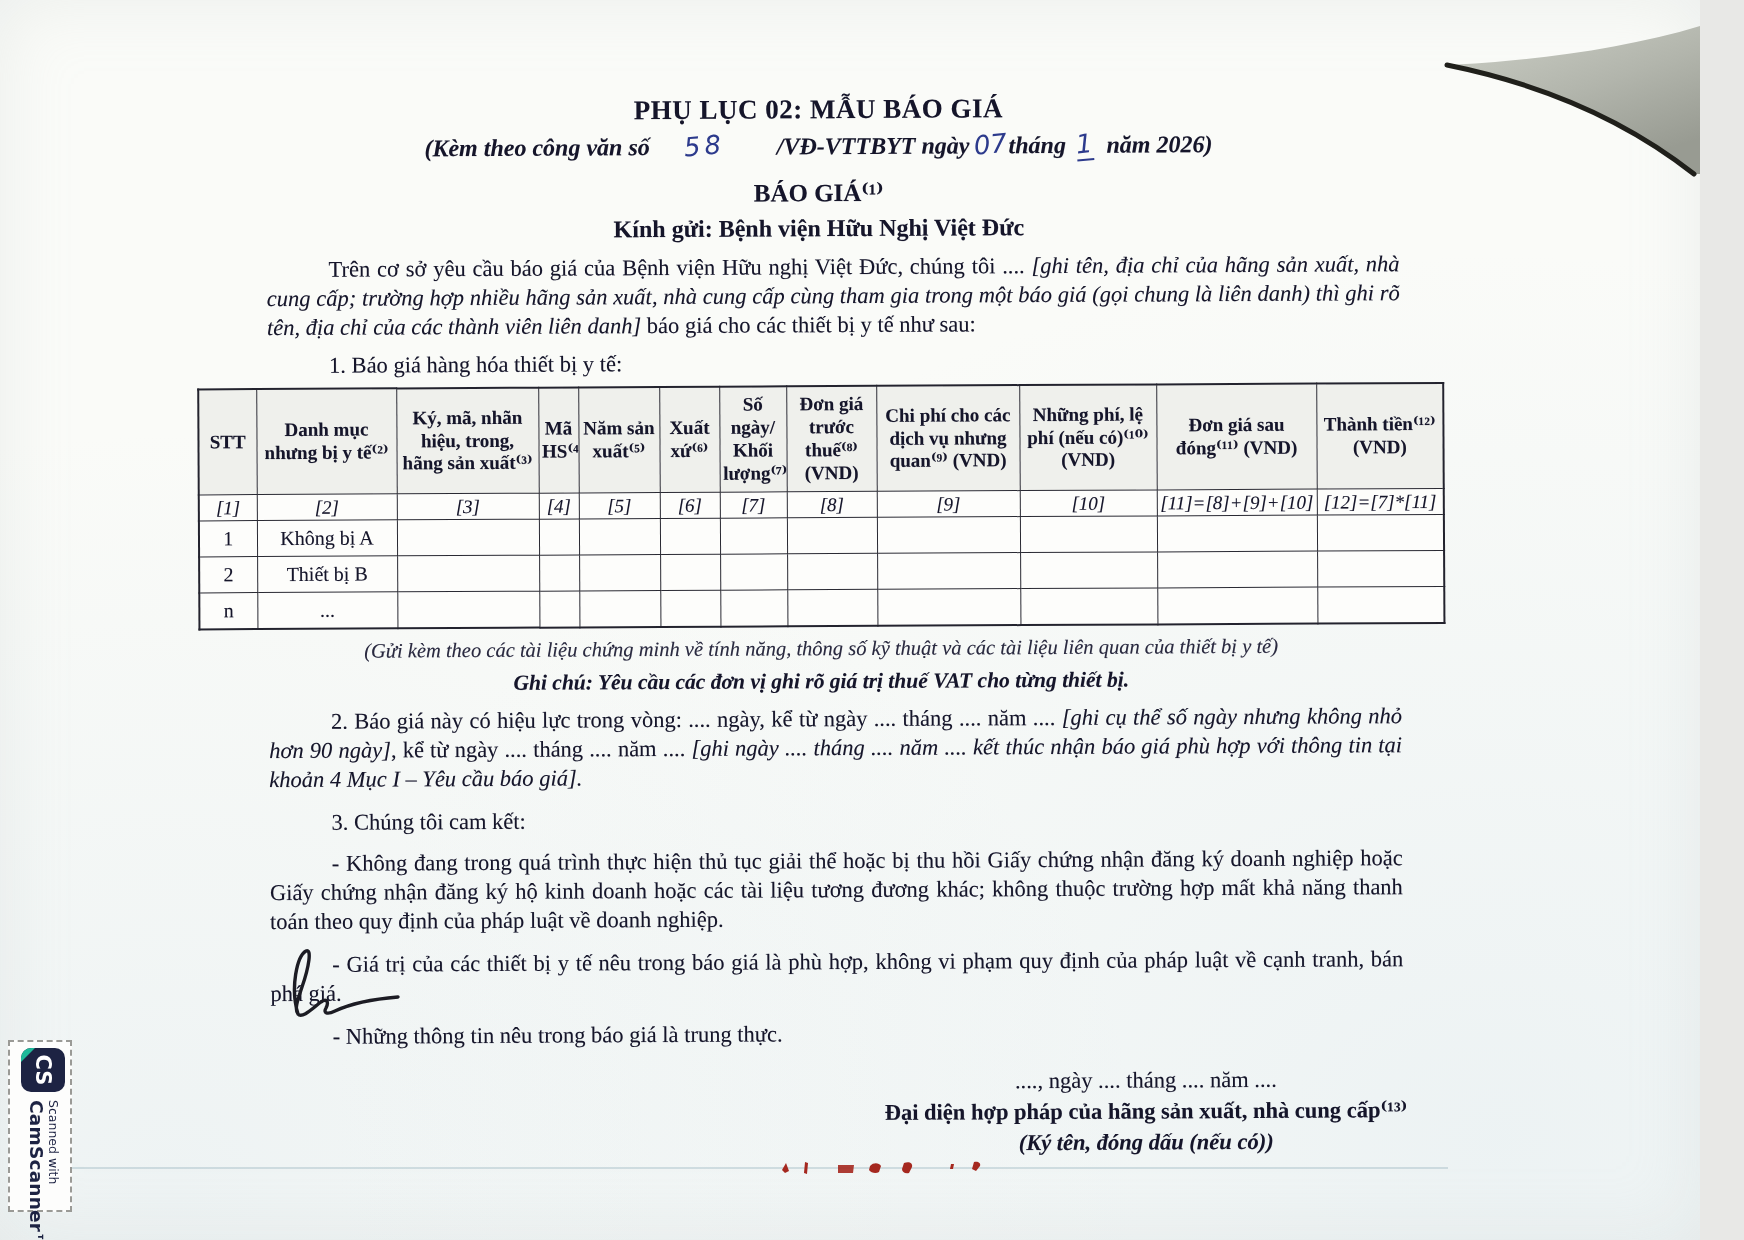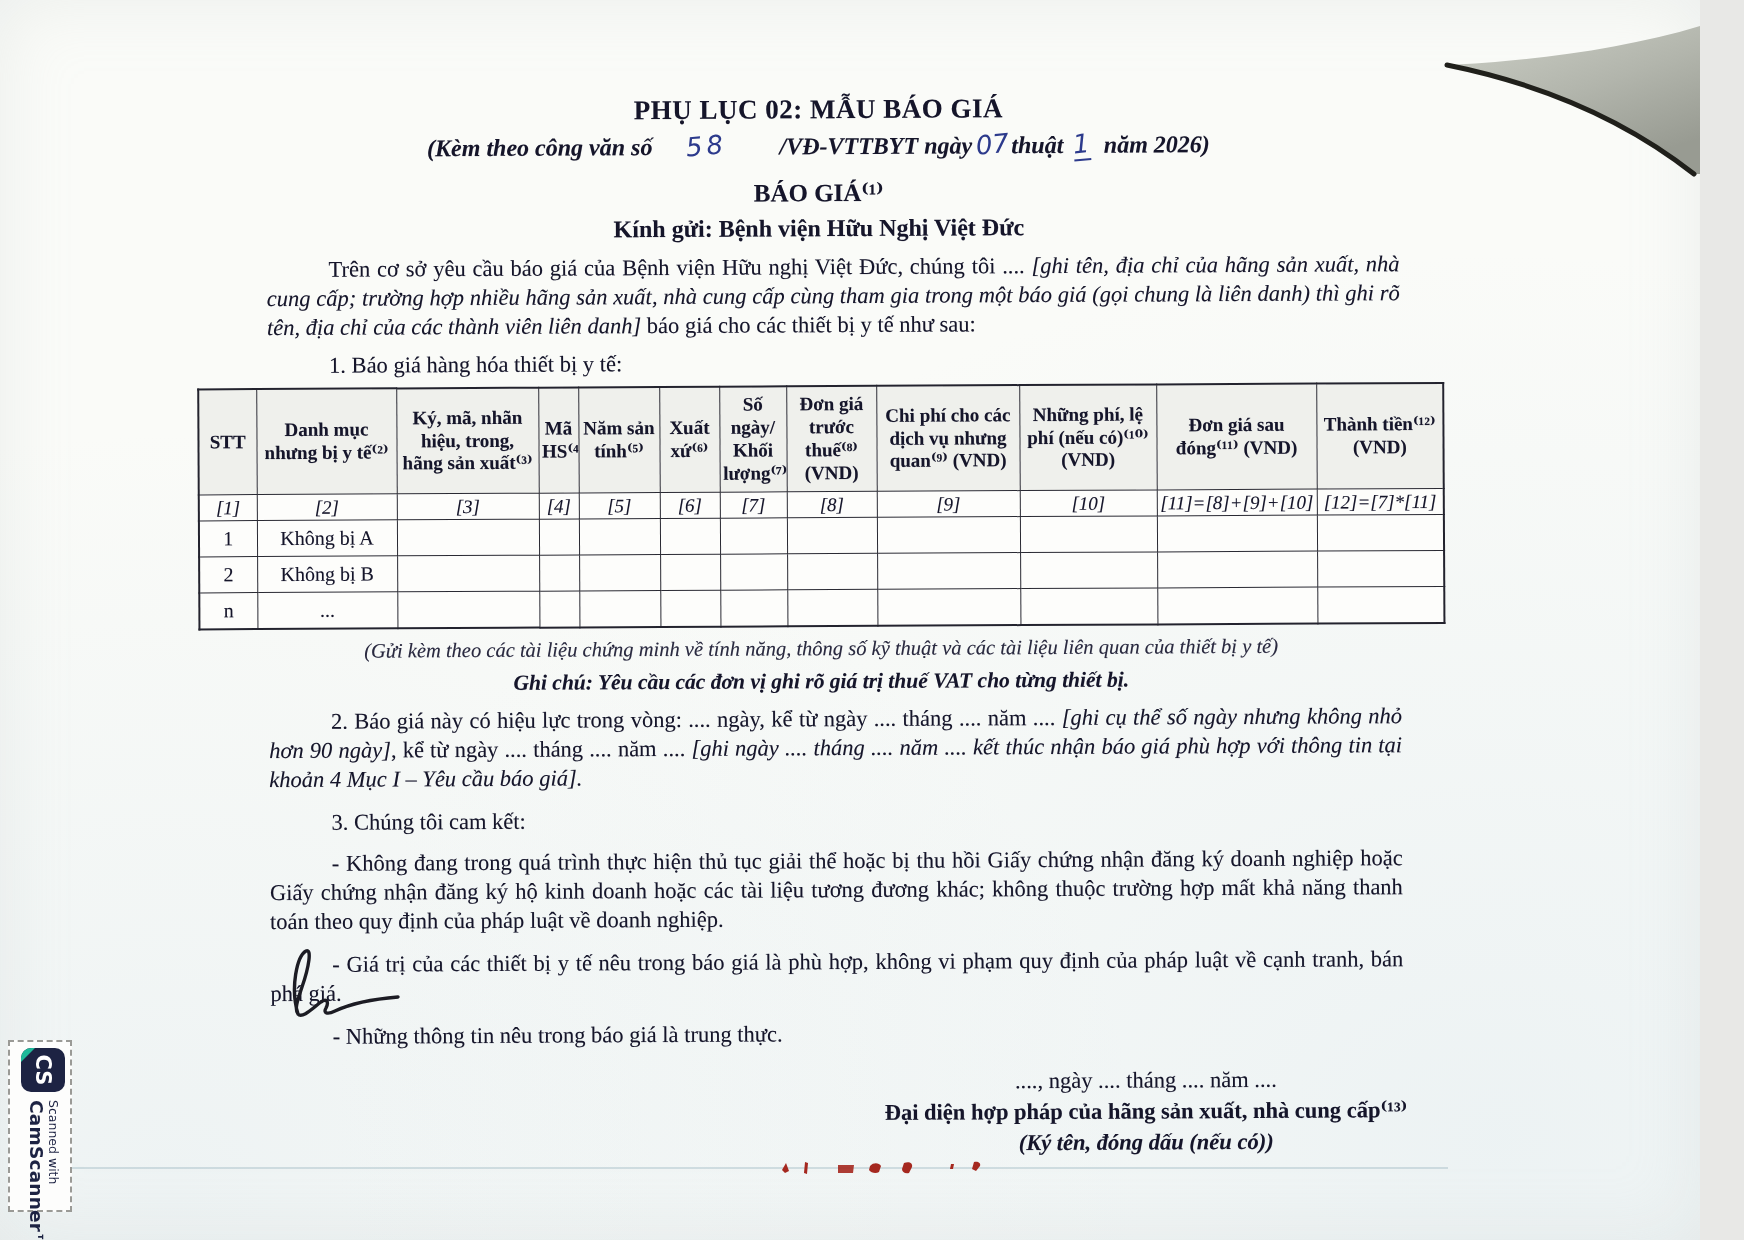--- a/index.html
+++ b/index.html
@@ -108,21 +108,21 @@
 <body>
 
 <div class="page">
 
   <div class="doc">
     <div class="content">
 
       <div class="title center">PHỤ LỤC 02: MẪU BÁO GIÁ</div>
 
       <div class="subtitle center">
-        <span>(Kèm theo công văn số</span><span class="hw hw-docnum">58</span><span>/VĐ-VTTBYT ngày</span><span class="hw hw-day">07</span><span>thuật</span><span class="hw hw-month">1</span><span>năm 2026)</span>
+        <span>(Kèm theo công văn số</span><span class="hw hw-docnum">58</span><span>/VĐ-VTTBYT ngày</span><span class="hw hw-day">07</span><span>tháng</span><span class="hw hw-month">1</span><span>năm 2026)</span>
       </div>
 
       <div class="doc-title center">BÁO GIÁ⁽¹⁾</div>
 
       <div class="recipient center">Kính gửi: Bệnh viện Hữu Nghị Việt Đức</div>
 
       <p class="body-p"><span>Trên cơ sở yêu cầu báo giá của Bệnh viện Hữu nghị Việt Đức, chúng tôi .... </span><span class="it">[ghi tên, địa chỉ của hãng sản xuất, nhà cung cấp; trường hợp nhiều hãng sản xuất, nhà cung cấp cùng tham gia trong một báo giá (gọi chung là liên danh) thì ghi rõ tên, địa chỉ của các thành viên liên danh]</span><span> báo giá cho các thiết bị y tế như sau:</span></p>
 
       <p class="body-p sec-heading no-justify">1. Báo giá hàng hóa thiết bị y tế:</p>
 
@@ -140,21 +140,21 @@
           <col style="width:137px">
             <col style="width:160px">
             <col style="width:127px">
         </colgroup>
         <tbody>
             <tr>
           <th>STT</th>
           <th>Danh mục nhưng bị y tế⁽²⁾</th>
           <th>Ký, mã, nhãn hiệu, trong, hãng sản xuất⁽³⁾</th>
           <th>Mã HS⁽⁴⁾</th>
-          <th>Năm sản tính⁽⁵⁾</th>
+          <th>Năm sản xuất⁽⁵⁾</th>
           <th>Xuất xứ⁽⁶⁾</th>
           <th>Số ngày/ Khối lượng⁽⁷⁾</th>
           <th>Đơn giá trước thuế⁽⁸⁾ (VND)</th>
           <th>Chi phí cho các dịch vụ nhưng quan⁽⁹⁾ (VND)</th>
           <th>Những phí, lệ phí (nếu có)⁽¹⁰⁾ (VND)</th>
           <th>Đơn giá sau đóng⁽¹¹⁾ (VND)</th>
           <th>Thành tiền⁽¹²⁾ (VND)</th>
         </tr>
         <tr class="idx">
           <td>[1]</td>
@@ -179,21 +179,21 @@
               <td></td>
           <td></td>
               <td></td>
           <td></td>
               <td></td>
           <td></td>
               <td></td>
         </tr>
         <tr class="data">
           <td>2</td>
-          <td class="left">Không bị B</td>
+          <td class="left">Thiết bị B</td>
           <td></td>
               <td></td>
           <td></td>
               <td></td>
           <td></td>
               <td></td>
           <td></td>
               <td></td>
           <td></td>
               <td></td>

